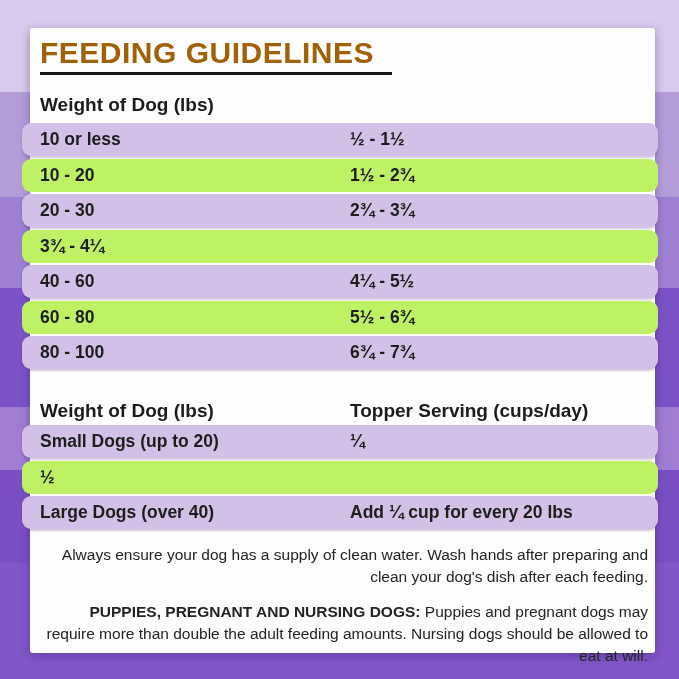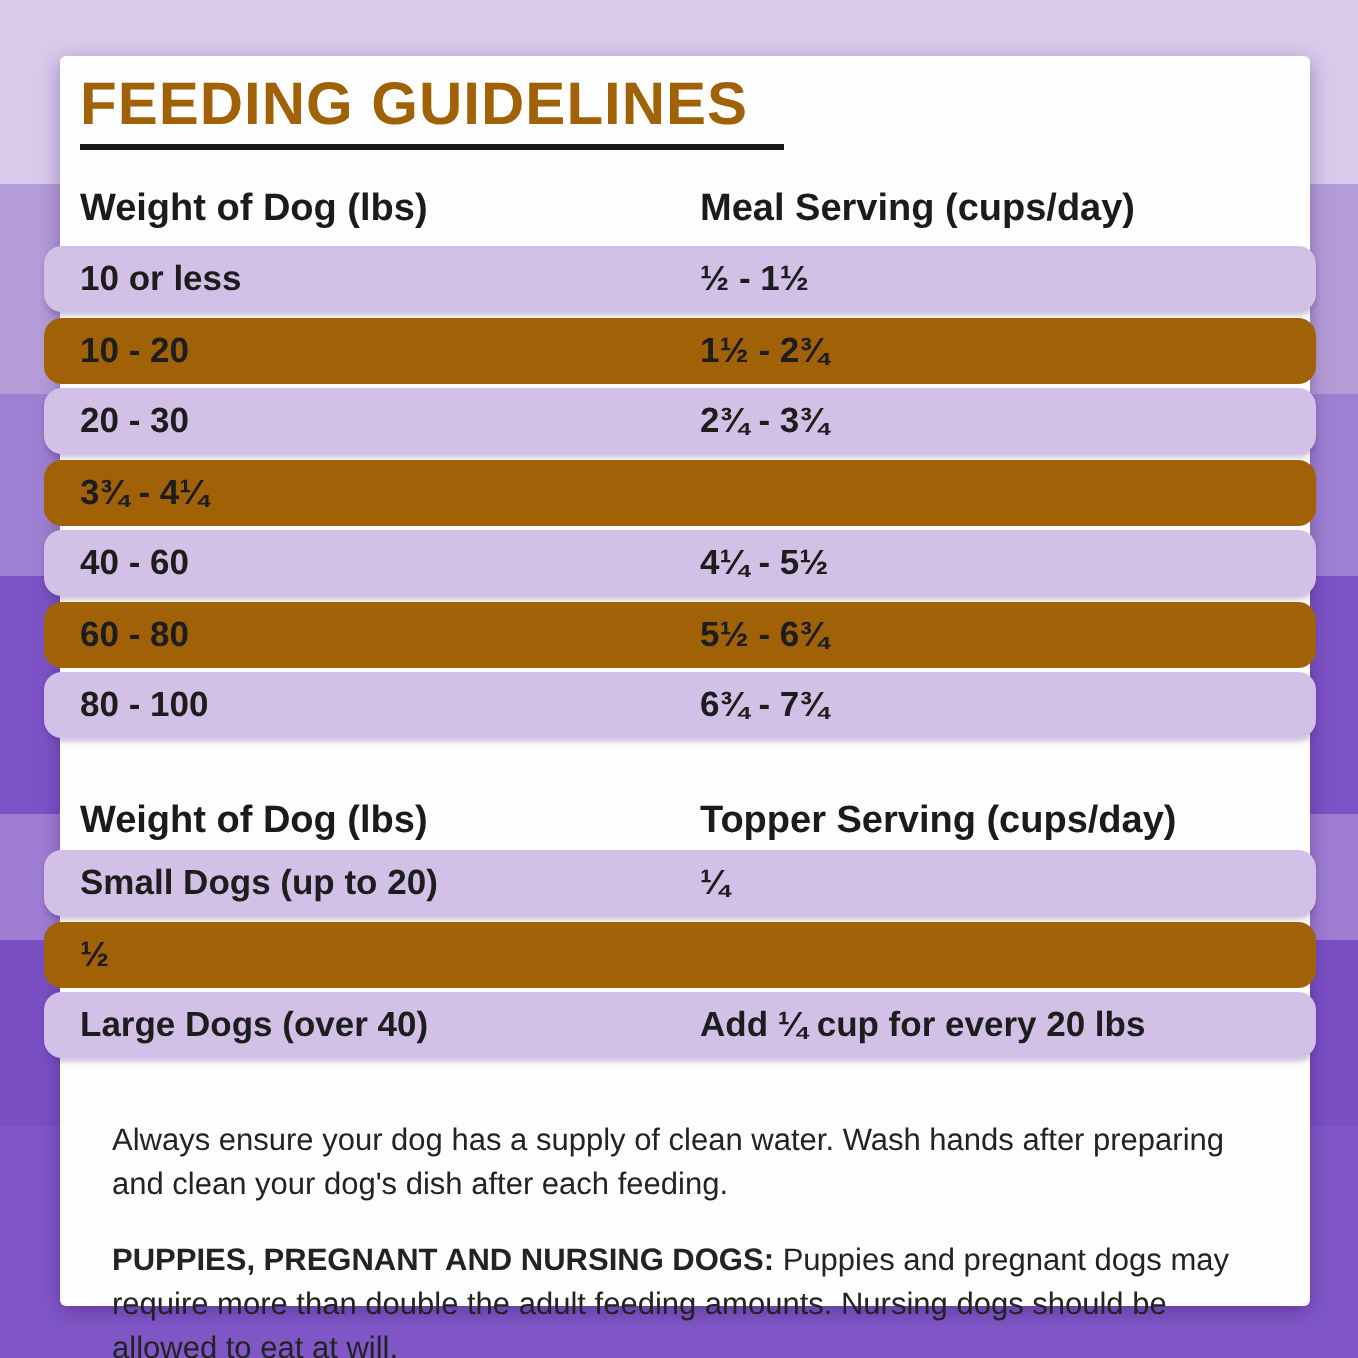--- a/index.html
+++ b/index.html
@@ -48,27 +48,27 @@
     display:flex; align-items:center;
     padding-left:18px; box-sizing:border-box;
     border-radius:9px;
     font-size:17.5px; font-weight:600; color:#1d1d1d; white-space:nowrap;
   }
   .row .c1 { width:310px; flex:0 0 auto; }
   .row.alt {
     background:var(--row-purple, #d2c0e6);
     box-shadow:0 2px 2px rgba(84,44,130,.25);
   }
-  .row.plain { background:#a16207;align-items:center; }
+  .row.plain { background:#bef264;align-items:center; }
 
   .notes {
     position:absolute; left:10px; top:516px; width:608px;
     font-size:15.5px; line-height:1.42; color:#232323;
   }
-  .notes p { margin:16px; }
+  .notes p { margin:0;text-align:right; }
   .notes p + p { margin-top:13px; }
   .notes b { font-weight:700; }
 </style>
 </head>
 <body>
 
 <div class="bg" id="bg">
     <div style="height: 92px; background: rgb(216, 202, 235);"></div>
     <div style="height: 105px; background: rgb(180, 156, 216);"></div>
     <div style="height: 91px; background: rgb(157, 128, 209);"></div>
@@ -78,21 +78,20 @@
     <div style="height: 116px; background: rgb(129, 87, 200);"></div>
   </div>
 
 <div class="card">
 
   <div class="title">FEEDING GUIDELINES</div>
   <div class="title-underline"></div>
 
   <div class="thead" id="thead1">
     <div class="c1">Weight of Dog (lbs)</div>
-    <div class="c2">Meal Serving (cups/day)</div>
   </div>
 
   <div class="tbody" id="tbody1">
     <div class="row alt">
       <div class="c1">10 or less</div>
       <div class="c2">½ - 1½</div>
     </div>
     <div class="row plain">
       <div class="c1">10 - 20</div>
       <div class="c2">1½ - 2¾</div>

